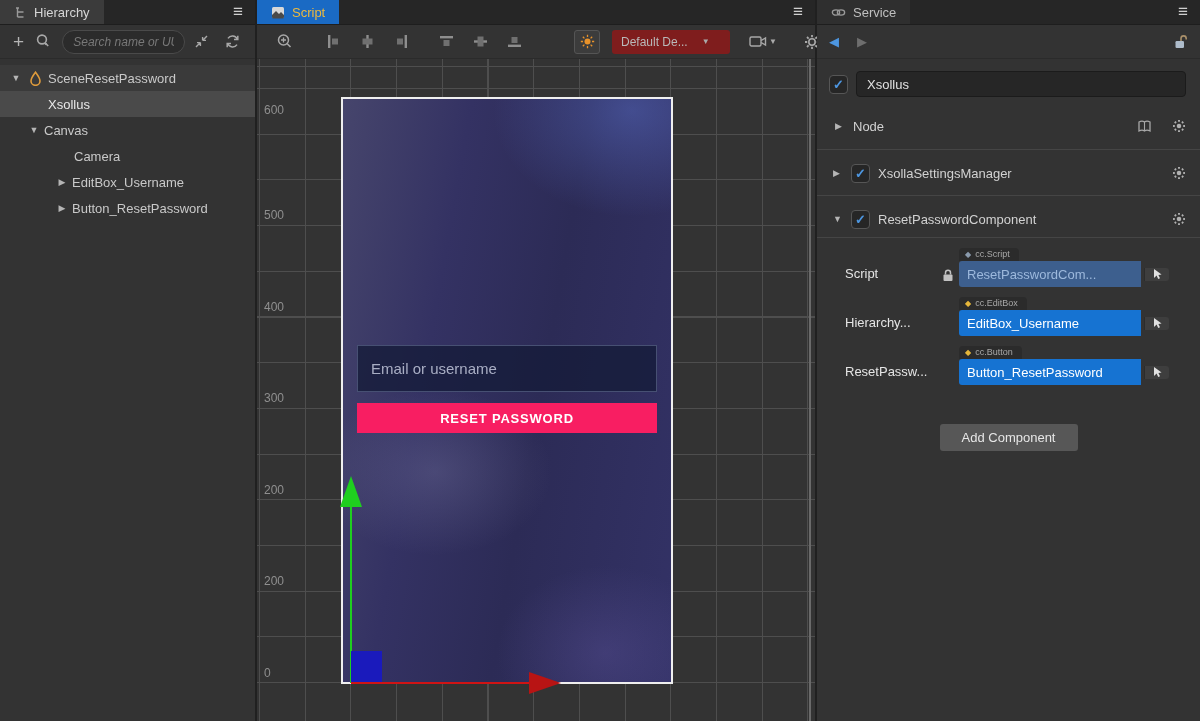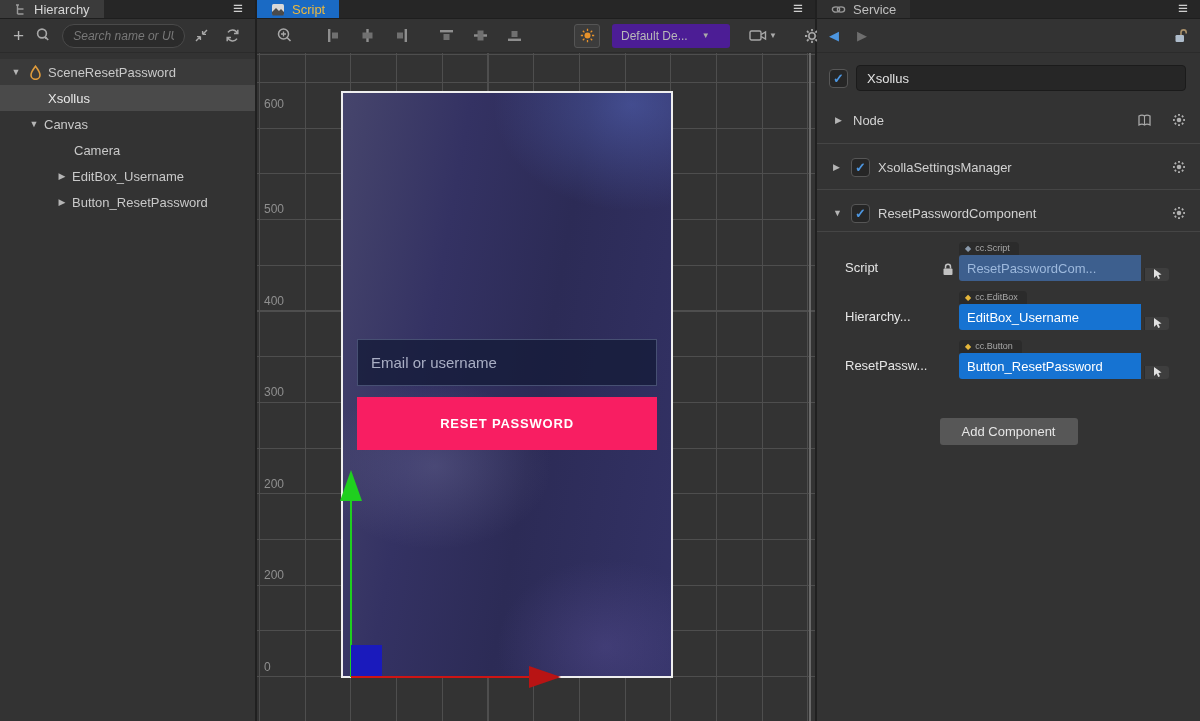--- a/index.html
+++ b/index.html
@@ -5,21 +5,21 @@
   * { box-sizing: border-box; margin: 0; padding: 0; }
   html,body { width:1200px; height:721px; }
   body {
     font-family: "Liberation Sans", sans-serif;
     background:#333333; color:#cccccc; overflow:hidden;
     font-size:13px; -webkit-font-smoothing:antialiased;
   }
   .app { display:flex; width:1200px; height:721px; }
 
   
-  .tabstrip { height:19px; background:#262626; display:flex; align-items:stretch; border-bottom:1px solid #1e1e1e; flex:none; }
+  .tabstrip { height:25px; background:#262626; display:flex; align-items:stretch; border-bottom:1px solid #1e1e1e; flex:none; }
   .tab { display:flex; align-items:center; gap:7px; padding:0 14px; background:#3b3b3b; color:#d6d6d6; }
   .tab.dim { background:#2f2f2f; color:#bfbfbf; }
   .strip-spacer { flex:1; }
   .menu-btn { width:34px; display:flex; align-items:center; justify-content:center; color:#cfcfcf; font-size:17px; }
   .toolbar { height:34px; background:#333333; border-bottom:1px solid #2b2b2b; display:flex; align-items:center; flex:none; }
   .ico { display:inline-flex; align-items:center; justify-content:center; flex:none; }
   svg { display:block; }
   .caret { font-size:8px; color:#aaaaaa; }
 
   
@@ -35,38 +35,38 @@
   .trow .arr { width:12px; font-size:9px; color:#b5b5b5; text-align:center; margin-right:4px; }
   .trow.root { background:#3a3a3a; }
   .trow.sel { background:#4a4a4a; color:#e8e8e8; }
 
   
   .panel-scene { width:560px; border-right:2px solid #202020; display:flex; flex-direction:column; }
   .tab-scene { background:#1a6ac4; color:#edb93d; }
   .scene-toolbar { padding-left:16px; gap:0; }
   .tbico { width:22px; height:22px; margin-right:5px; }
   .lightbtn { width:26px; height:24px; background:#3c3c3c; border:1px solid #555; border-radius:3px; margin:0 6px 0 44px; }
-  .devsel { height:24px; min-width:118px; background:#4c1d95; border-radius:3px; display:flex; align-items:center; padding:0 9px; color:#b9b9b9; margin:0 8px 0 6px; gap:14px; font-size:12px; }
+  .devsel { height:24px; min-width:118px; background:#7f1d1d; border-radius:3px; display:flex; align-items:center; padding:0 9px; color:#b9b9b9; margin:0 8px 0 6px; gap:14px; font-size:12px; }
   .scene-view { position:relative; flex:1; overflow:hidden;
     background-image:
       repeating-linear-gradient(to right, #4e4e4e 0 1px, transparent 1px 45.7px),
       repeating-linear-gradient(to bottom, #4e4e4e 0 1px, transparent 1px 45.7px);
     background-position:2px 29px;
   }
   .ruler-num { position:absolute; left:7px; color:#8f8f8f; font-size:12px; line-height:16px; }
   .vmajor { position:absolute; top:0; bottom:0; left:552px; width:2px; background:#6a6a6a; }
   .game-canvas { position:absolute; left:84px; top:38px; width:332px; height:587px; border:2px solid #efefef;
     background:
       radial-gradient(ellipse 65% 28% at 88% 2%, rgba(88,108,196,0.50), transparent 65%),
       radial-gradient(ellipse 55% 22% at 28% 64%, rgba(158,158,196,0.22), transparent 65%),
       radial-gradient(ellipse 55% 25% at 80% 95%, rgba(104,92,168,0.30), transparent 60%),
       linear-gradient(100deg, #46456c 0%, #343263 30%, #2c2b56 58%, #333266 100%);
   }
   .ui-input { position:absolute; left:14px; right:14px; top:246px; height:47px; background:rgba(20,27,56,0.78); border:1px solid #475073; display:flex; align-items:center; padding-left:13px; color:#a9aec4; font-size:15px; }
-  .ui-button { position:absolute; left:14px; right:14px; top:304px; height:53px; background:#f81e62; display:flex; align-items:center; justify-content:center; color:#ffffff; font-weight:bold; font-size:13px; letter-spacing:0.8px; }
+  .ui-button { position:absolute; left:14px; right:14px; top:304px; height:30px; background:#f81e62; display:flex; align-items:center; justify-content:center; color:#ffffff; font-weight:bold; font-size:13px; letter-spacing:0.8px; }
   .axis-y { position:absolute; left:93px; top:447px; width:2px; height:177px; background:#1fcf1f; }
   .axis-y-head { position:absolute; left:83px; top:417px; width:0; height:0; border-left:11px solid transparent; border-right:11px solid transparent; border-bottom:31px solid #1fcf1f; }
   .axis-x { position:absolute; left:94px; top:623px; width:178px; height:2px; background:#cf1414; }
   .axis-x-head { position:absolute; left:272px; top:613px; width:0; height:0; border-top:11px solid transparent; border-bottom:11px solid transparent; border-left:32px solid #b81414; }
   .origin-square { position:absolute; left:94px; top:592px; width:31px; height:31px; background:#1a1abc; }
 
   
   .panel-right { flex:1; display:flex; flex-direction:column; background:#333; }
   .insp-nav { padding:0 12px; }
   .navarr { width:28px; font-size:13px; }
@@ -82,21 +82,21 @@
   .comp-head { display:flex; align-items:center; height:28px; margin-top:9px; padding:0 14px 0 16px; gap:8px; color:#d2d2d2; }
   .comp-head .arr { font-size:9px; color:#b5b5b5; width:10px; }
   .comp-head .sp { flex:1; }
   .prop { display:flex; align-items:flex-end; margin:10px 14px 0 28px; }
   .prop-label { width:92px; color:#e5e5e5; padding-bottom:6px; white-space:nowrap; overflow:hidden; }
   .prop-lock { width:22px; padding-bottom:5px; }
   .ctrl { display:flex; flex-direction:column; align-items:flex-start; }
   .tagpill { display:inline-flex; align-items:center; gap:4px; background:#2b2b2b; border-radius:4px 4px 0 0; padding:1px 9px 1px 6px; font-size:9px; color:#a8a8a8; line-height:11px; }
   .tagpill .dia { font-size:8px; }
   .dia-gray { color:#8a9aac; } .dia-gold { color:#e5b63a; }
-  .fieldrow { display:flex; align-items:flex-end; }
+  .fieldrow { display:flex; align-items:center; }
   .objfield { width:182px; height:26px; display:flex; align-items:center; padding:0 8px; border-radius:3px 0 0 3px; font-size:13px; white-space:nowrap; overflow:hidden; }
   .objfield.muted { background:#3d5f8e; color:#9db9dd; }
   .objfield.live { background:#1673d2; color:#ffffff; }
   .picker { width:25px; background:#3e3e3e; border-left:1px solid #2c2c2c; border-radius:0 3px 3px 0; display:flex; align-items:center; justify-content:center; margin-left:3px; }
   .addcomp { display:block; margin:39px auto 0; width:138px; height:27px; background:#575757; border:none; border-radius:3px; color:#e6e6e6; font-size:13px; font-family:inherit; }
 </style>
 </head>
 <body>
 
 <div class="app">

